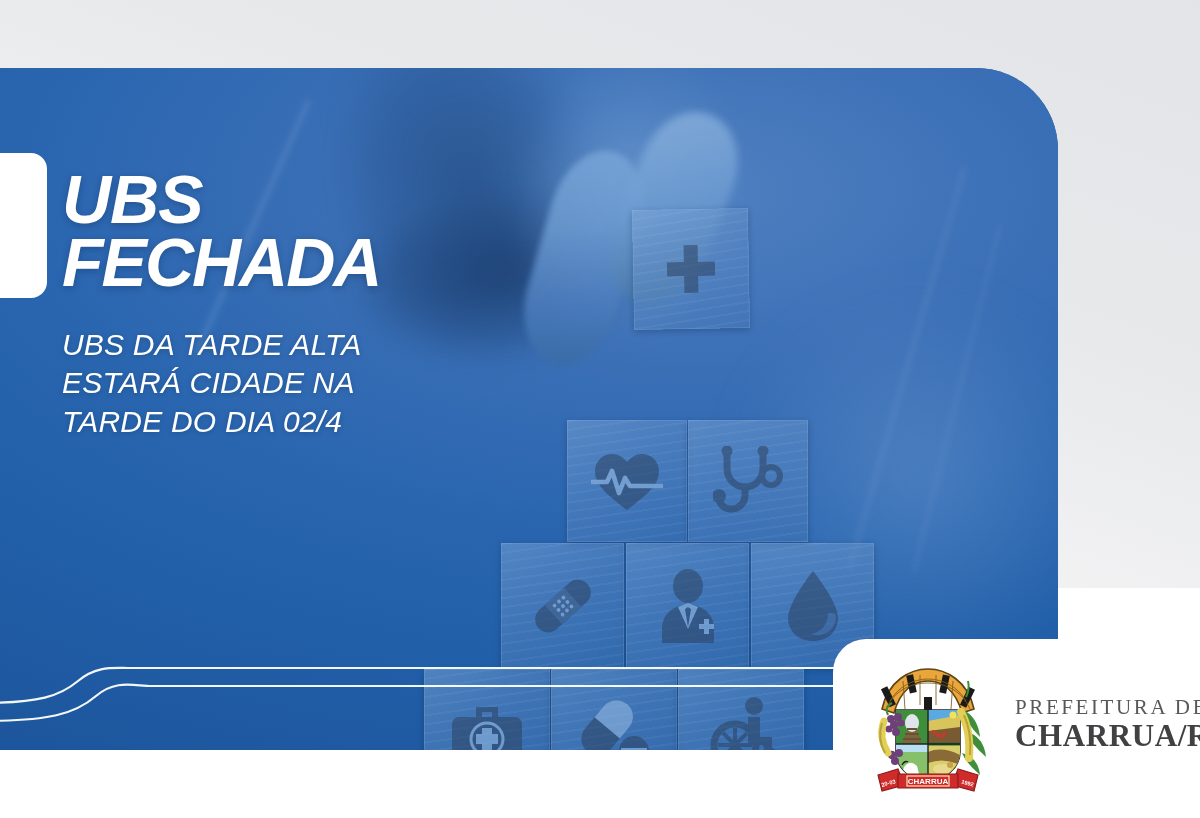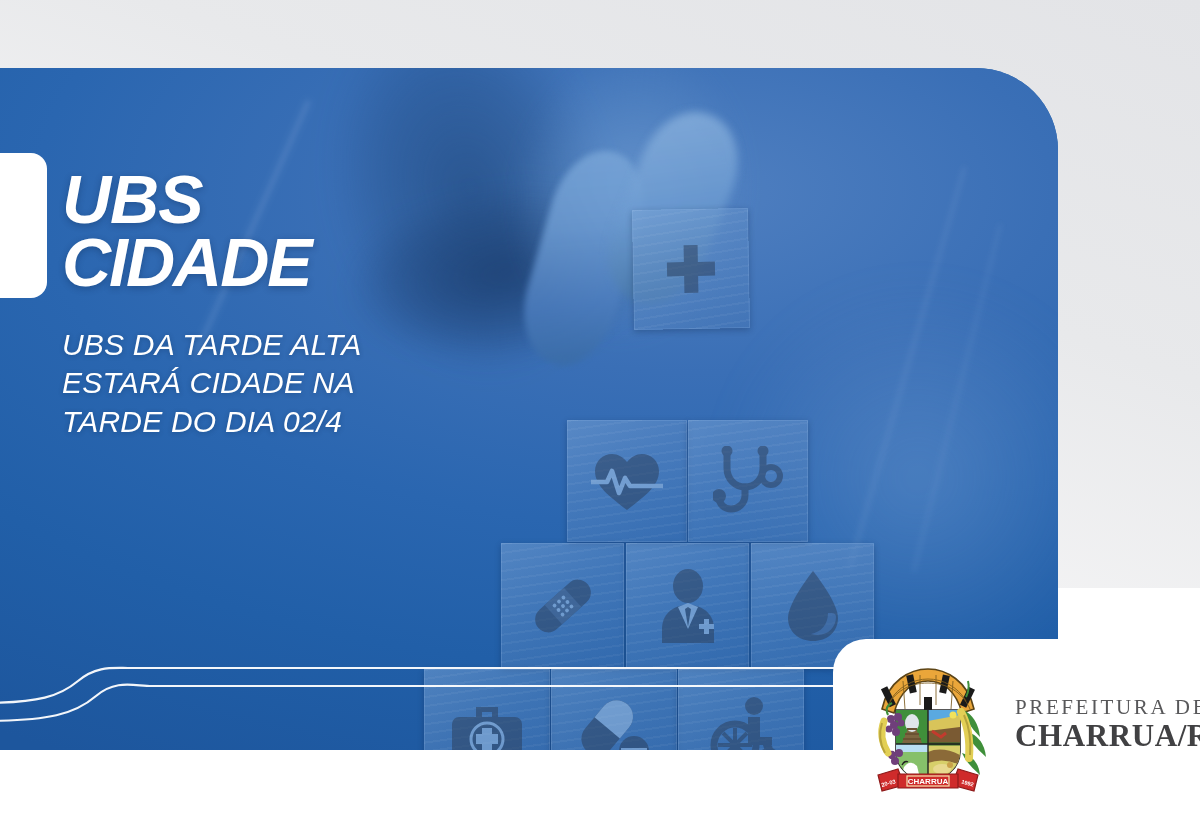--- a/index.html
+++ b/index.html
@@ -281,21 +281,21 @@
       <path d="M-20 567 C 40 567, 60 560, 78 545 C 96 530, 112 532, 128 532 L 1058 532" fill="none" stroke="#ffffff" stroke-width="2.2" opacity=".95" transform="translate(0,0)"></path>
       <path d="M-20 585 C 50 585, 75 578, 96 560 C 116 543, 134 550, 152 550 L 1058 550" fill="none" stroke="#ffffff" stroke-width="2.2" opacity=".95"></path>
     </svg>
 
   </div>
 
   <div id="notch"></div>
 
   <div id="headline">
     <span class="l1">UBS</span>
-    <span class="l2">CIDADE</span>
+    <span class="l2">FECHADA</span>
   </div>
 
   <div id="subhead">
     <div>UBS DA TARDE ALTA</div>
     <div>ESTARÁ CIDADE NA</div>
     <div>TARDE DO DIA 02/4</div>
   </div>
 
   <div id="logocard">
 

